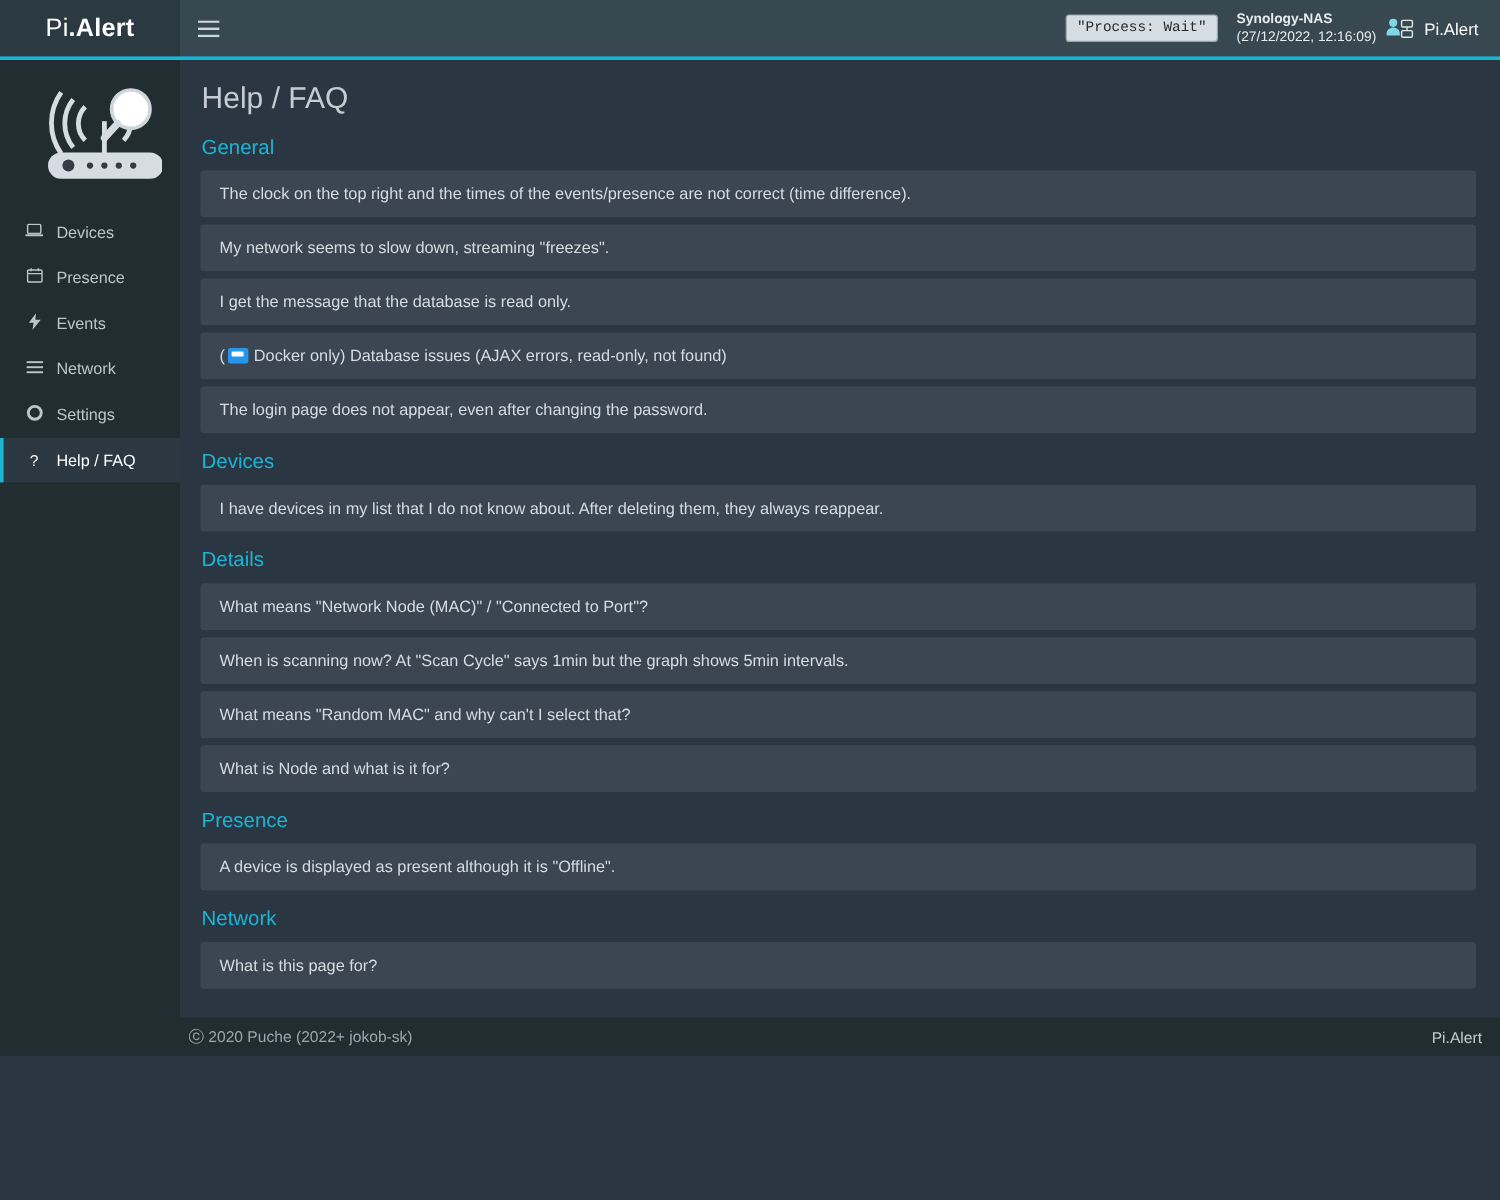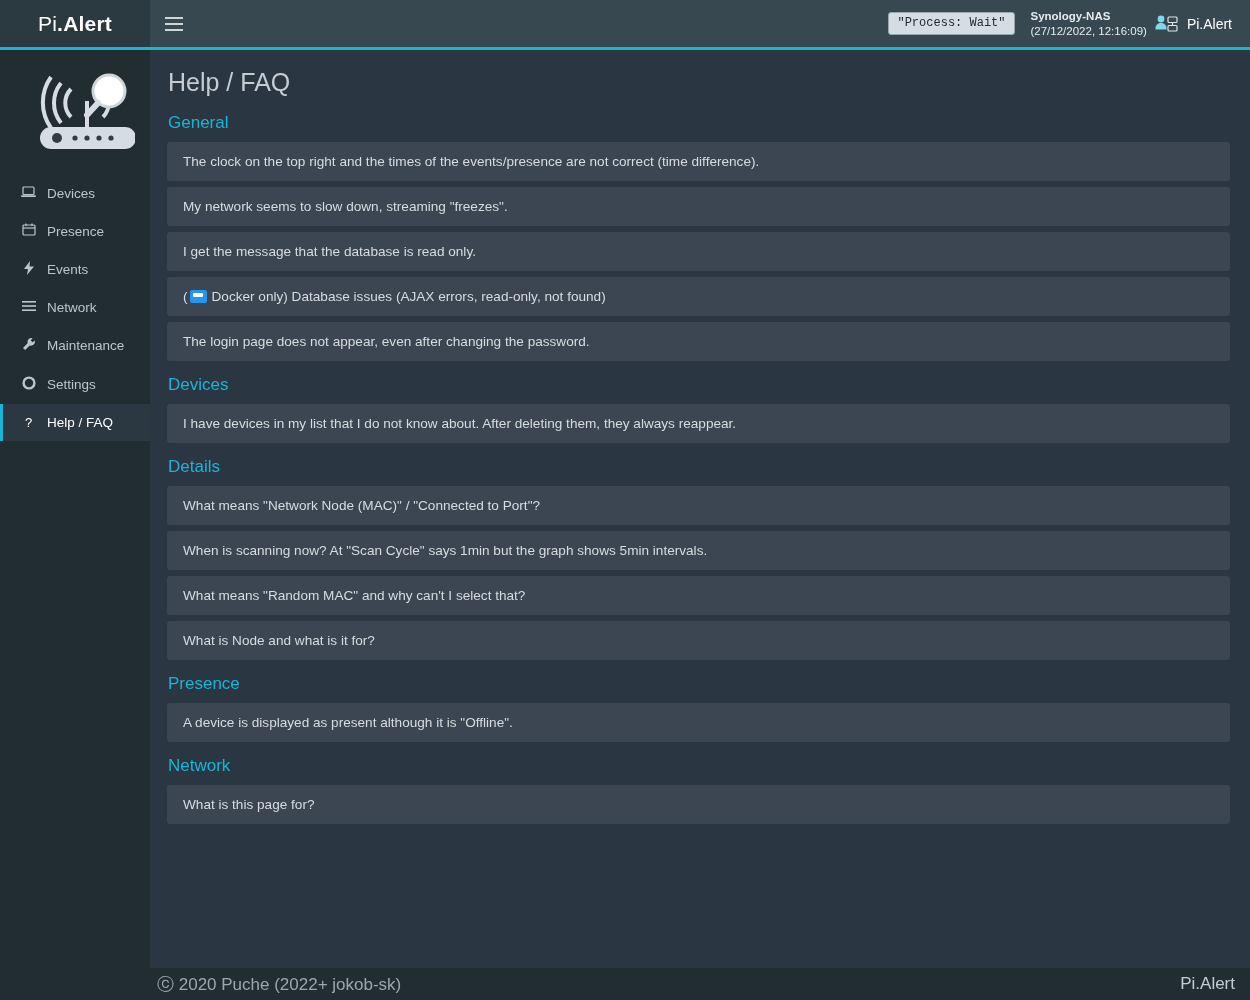--- a/index.html
+++ b/index.html
@@ -4,21 +4,21 @@
 <style>
   * { box-sizing: border-box; }
   html, body {
     margin: 0; padding: 0;
     width: 1250px; height: 1000px;
     font-family: "Liberation Sans", sans-serif;
     background: #2b3643;
     overflow: hidden;
   }
   .app {
-    width: 1250px; height: 1000px;
+    width: 1250px; height: 880px;
     position: relative;
     display: flex;
     flex-direction: column;
   }
 
   
   .topbar {
     height: 50px;
     display: flex;
     align-items: stretch;
@@ -197,21 +197,21 @@
   
   .footer {
     flex: 0 0 32px;
     height: 32px;
     background: #222d32;
     display: flex;
     align-items: center;
     justify-content: space-between;
     padding: 0 15px 0 157px;
     color: #9aa7b0;
-    font-size: 17px;
+    font-size: 13px;
     position: relative;
   }
   .footer .f-left { color: #9aa7b0; }
   .footer .f-right { color: #c3ccd2; }
   .footer-sidebar-pad {
     position: absolute;
     left: 0; top: 0;
     width: 150px; height: 32px;
     background: #222d32;
   }
@@ -319,28 +319,20 @@
                 <rect x="0" y="1" width="14" height="1.6" fill="#b8c7ce"></rect>
                 <rect x="0" y="5.2" width="14" height="1.6" fill="#b8c7ce"></rect>
                 <rect x="0" y="9.4" width="14" height="1.6" fill="#b8c7ce"></rect>
               </svg>
           </span>
           <span>Network</span>
         </li>
         <li>
           <span class="mi">
             <svg width="14" height="14" viewBox="0 0 14 14" aria-hidden="true">
-                <path d="M10.5 1.2a4 4 0 0 0-4.9 5.1L1 10.9l2.1 2.1 4.6-4.6a4 4 0 0 0 5.1-4.9L10.6 5.3 8.7 3.4z" fill="#b8c7ce"></path>
-              </svg>
-          </span>
-          <span>Maintenance</span>
-        </li>
-        <li>
-          <span class="mi">
-            <svg width="14" height="14" viewBox="0 0 14 14" aria-hidden="true">
                 <circle cx="7" cy="7" r="5.4" fill="none" stroke="#b8c7ce" stroke-width="2.4"></circle>
                 <circle cx="7" cy="7" r="1.8" fill="#222d32"></circle>
               </svg>
           </span>
           <span>Settings</span>
         </li>
         <li class="active">
           <span class="mi">?</span>
           <span>Help / FAQ</span>
         </li>

